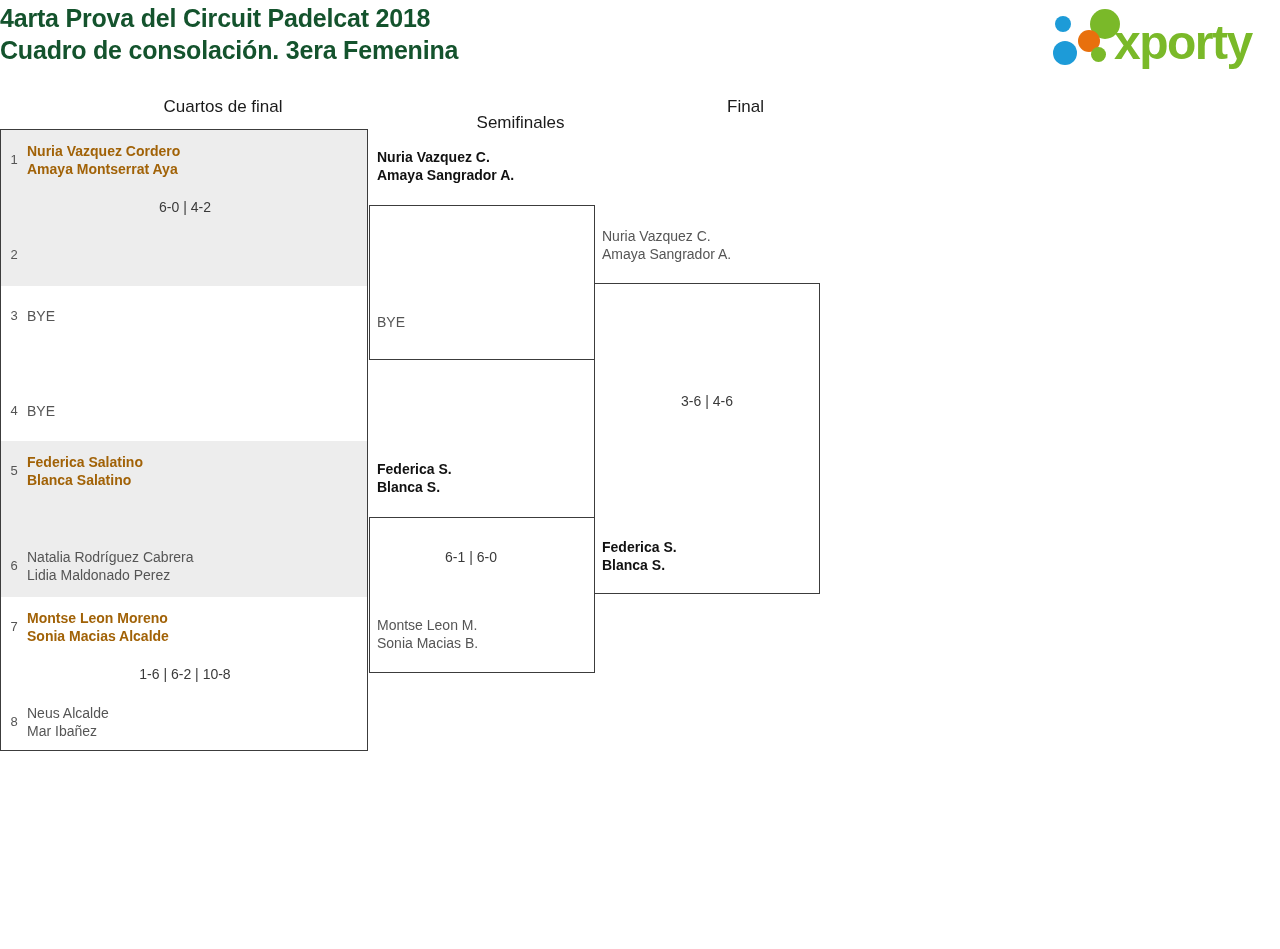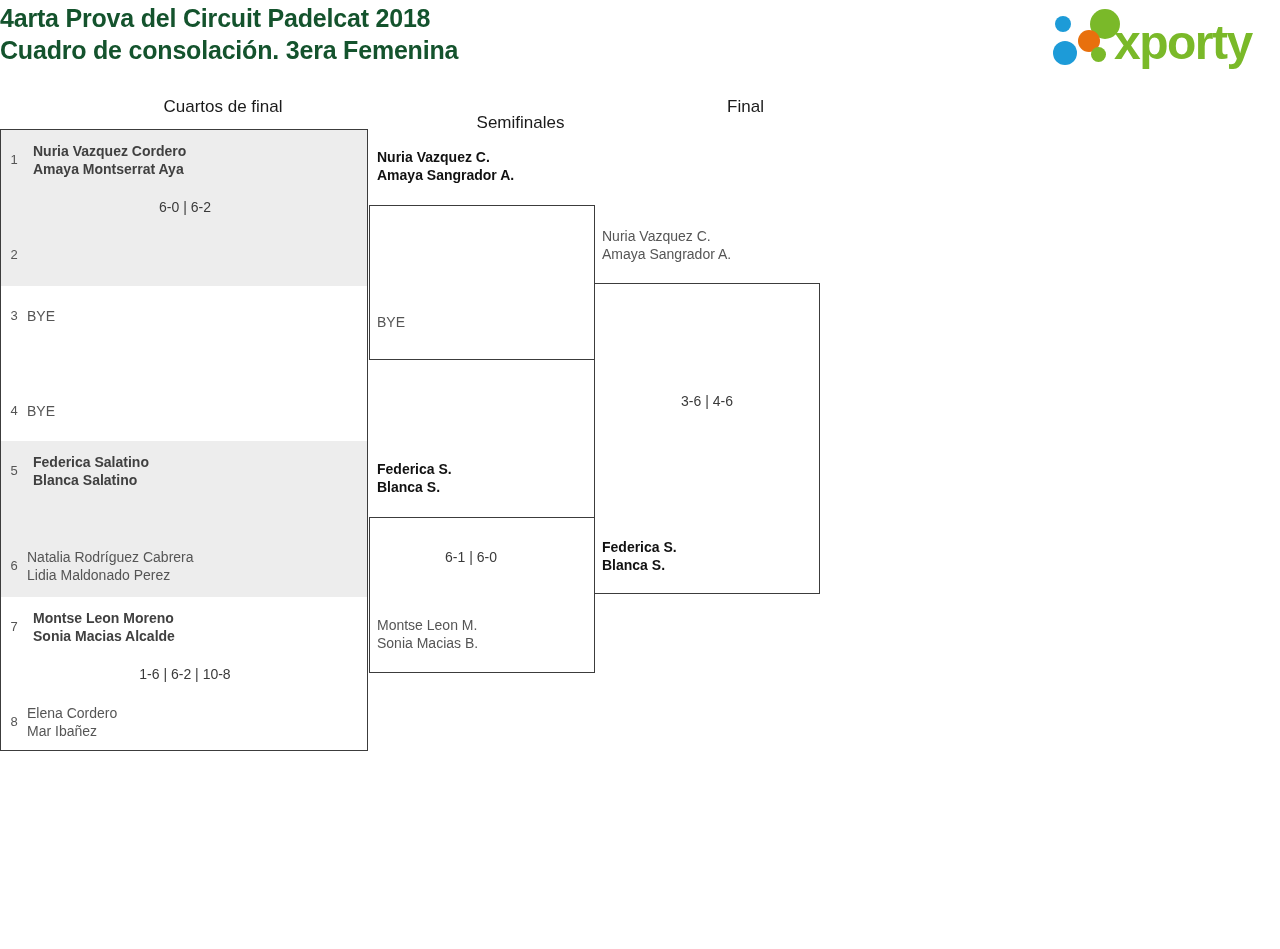--- a/index.html
+++ b/index.html
@@ -119,23 +119,22 @@
     color: #555555;
     line-height: 16px;
   }
   .names {
     font-size: 14px;
     line-height: 18px;
     color: #555555;
     white-space: nowrap;
   }
   .names.winner {
-    color: #404040;
+    color: #a16207;
     font-weight: bold;
-    margin-left: 6px;
   }
   .nm { display: block; }
 
   .r1-score {
     position: absolute;
     left: 26px;
     top: 69px;
     width: 316px;
     text-align: center;
     font-size: 14px;
@@ -216,21 +215,21 @@
   <div class="r1-col">
 
     <div class="r1-match m1 shaded">
       <div class="slot top">
         <span class="seed">1</span>
         <span class="names winner">
           <span class="nm">Nuria Vazquez Cordero</span>
           <span class="nm">Amaya Montserrat Aya</span>
         </span>
       </div>
-      <div class="r1-score">6-0 | 6-2</div>
+      <div class="r1-score">6-0 | 4-2</div>
       <div class="slot bottom">
         <span class="seed">2</span>
       </div>
     </div>
 
     <div class="r1-match m2">
       <div class="slot top">
         <span class="seed">3</span>
         <span class="names">
           <span class="nm">BYE</span>
@@ -269,21 +268,21 @@
         <span class="seed">7</span>
         <span class="names winner">
           <span class="nm">Montse Leon Moreno</span>
           <span class="nm">Sonia Macias Alcalde</span>
         </span>
       </div>
       <div class="r1-score">1-6 | 6-2 | 10-8</div>
       <div class="slot bottom">
         <span class="seed">8</span>
         <span class="names">
-          <span class="nm">Elena Cordero</span>
+          <span class="nm">Neus Alcalde</span>
           <span class="nm">Mar Ibañez</span>
         </span>
       </div>
     </div>
 
   </div>
 
   <div class="conn-box sf1-box"></div>
   <div class="conn-box sf2-box"></div>
 

